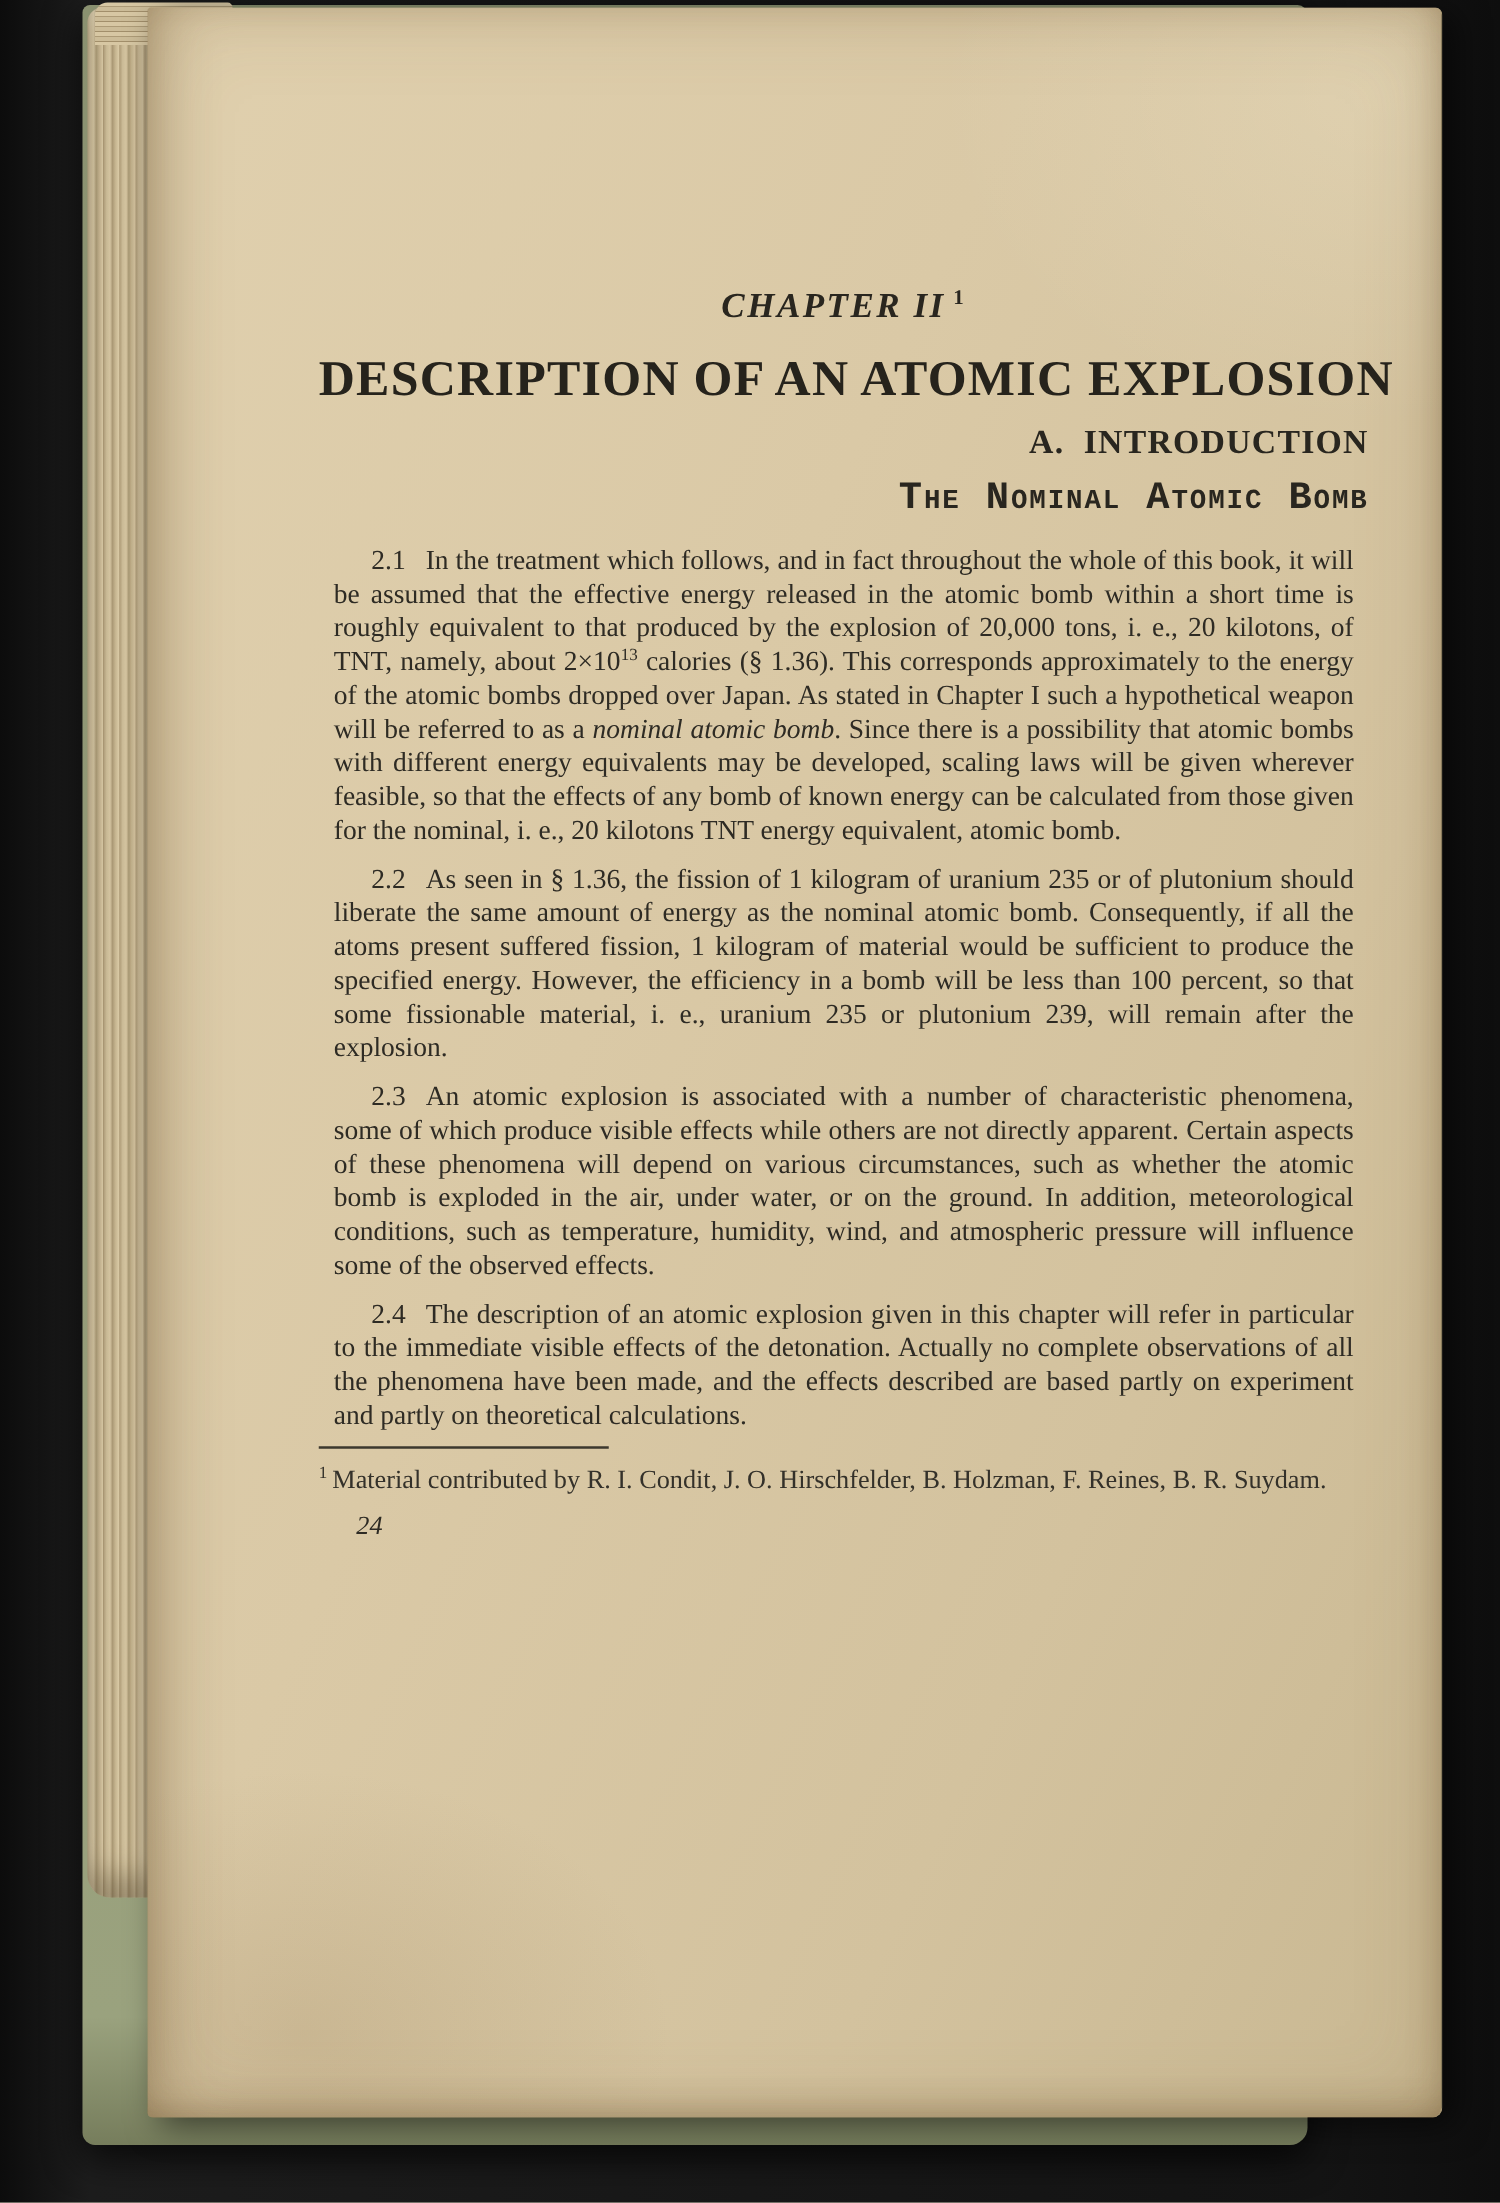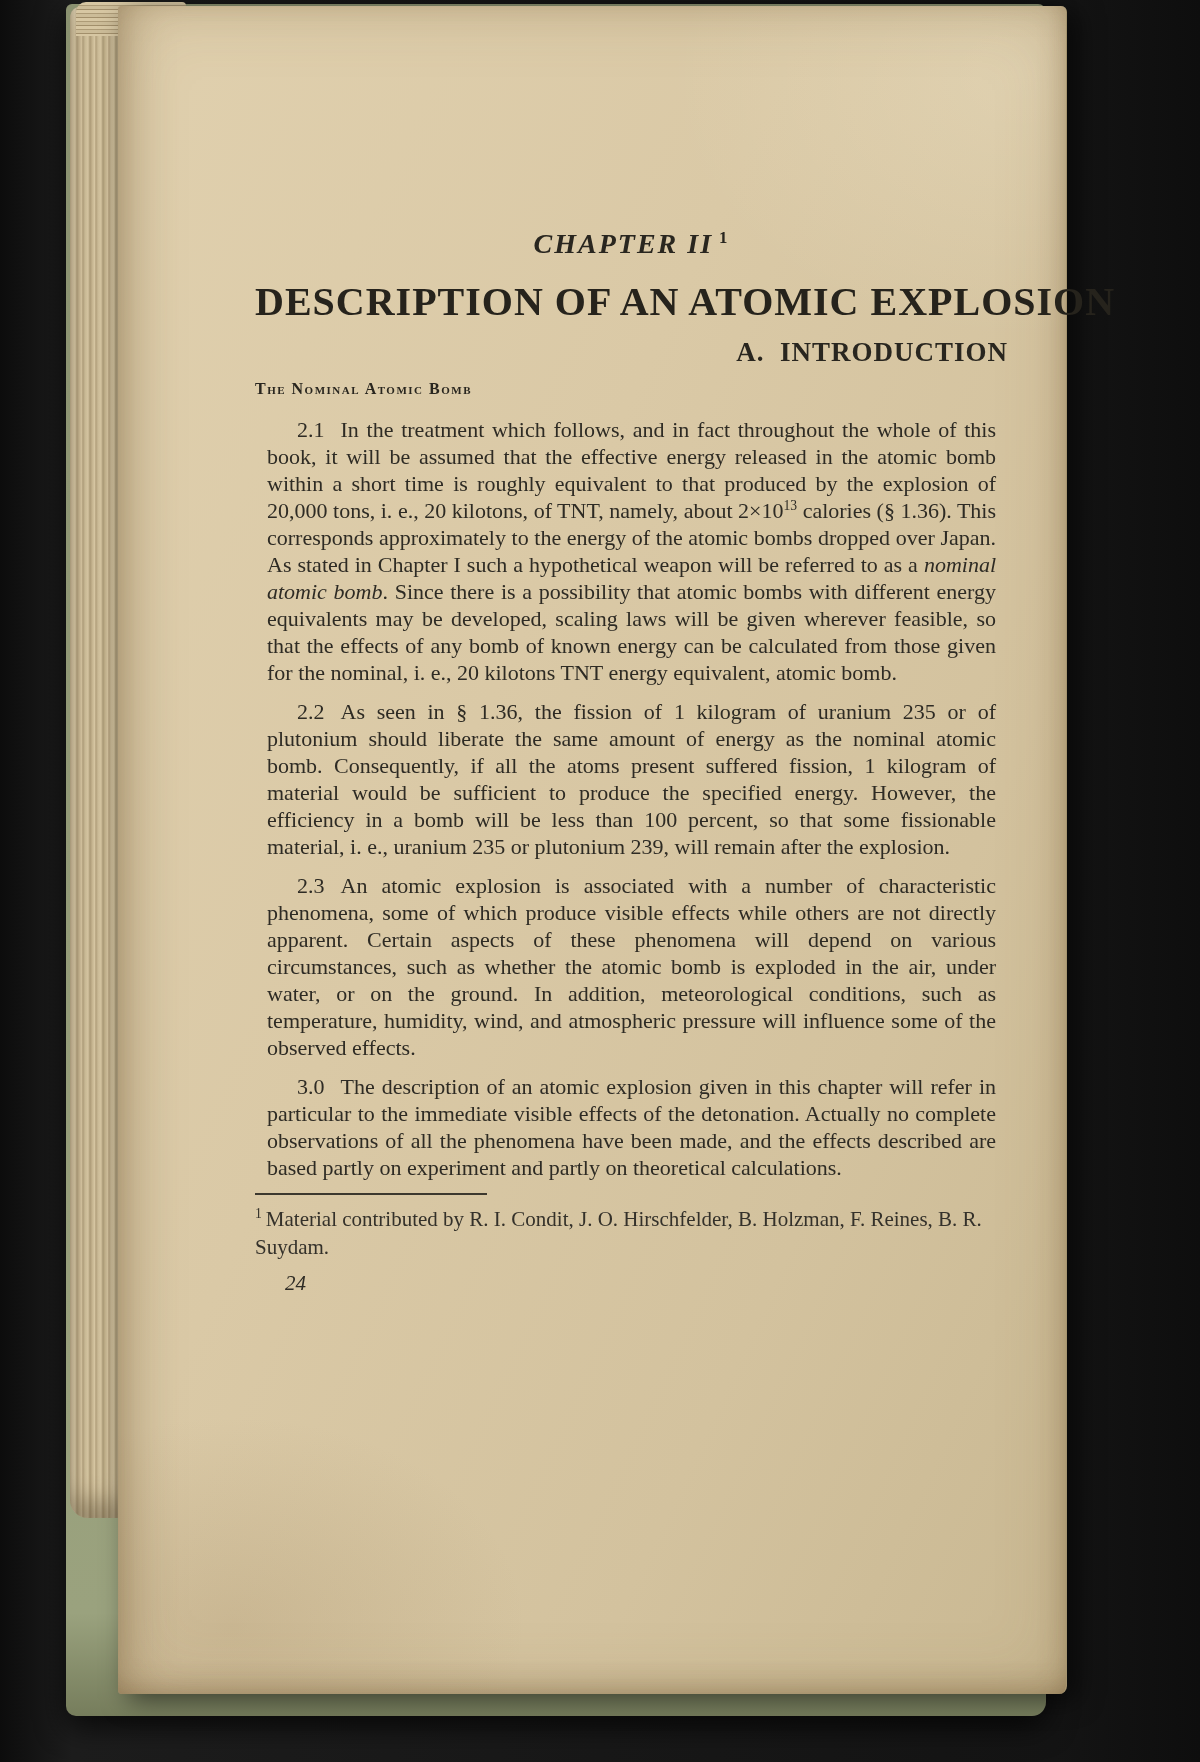--- a/index.html
+++ b/index.html
@@ -49,21 +49,21 @@
     background: repeating-linear-gradient(180deg,
       #d7c7a3 0px 3px, #ad9b77 3px 4px, #ccbc98 4px 7px, #a28f6b 7px 8px);
     border-radius: 10px 4px 0 0;
   }
 
   
   .book-page {
     position: absolute;
     left: 118px;
     top: 6px;
-    width: 949px;
+    width: 1036px;
     height: 1688px;
     box-sizing: border-box;
     padding: 222px 58px 0 137px;
     background:
       radial-gradient(ellipse 420px 300px at 12% 96%, rgba(150,125,85,0.22), rgba(150,125,85,0) 70%),
       radial-gradient(ellipse 500px 380px at 95% 4%, rgba(255,248,225,0.20), rgba(255,248,225,0) 70%),
       linear-gradient(115deg, #e0d0ae 0%, #dac9a6 40%, #d3c29e 72%, #c9b892 100%);
     border-right: 1px solid #a5946f;
     border-radius: 3px 6px 8px 4px;
     box-shadow:
@@ -100,26 +100,27 @@
 
   .section-heading {
     text-align: right;
     font-size: 27px;
     letter-spacing: 1px;
     margin: 0 0 12px 0;
     color: #29261f;
   }
 
   .subsection-heading {
-    text-align: left;
+    text-align: right;
     font-variant: small-caps;
-    font-size: 16px;
+    font-size: 31px;
     letter-spacing: 1.5px;
     margin: 0 0 18px 0;
     color: #29261f;
+    font-family: Liberation Mono, monospace;
   }
 
   .para {
     font-size: 22px;
     line-height: 27px;
     text-align: justify;
     text-indent: 30px;
     margin: 12px;
   }
   .para .pnum {
@@ -173,21 +174,21 @@
   <h3 class="section-heading">A.&nbsp; INTRODUCTION</h3>
 
   <h4 class="subsection-heading">The Nominal Atomic Bomb</h4>
 
   <p class="para"><span class="pnum">2.1</span><span>In the treatment which follows, and in fact throughout the whole of this book, it will be assumed that the effective energy released in the atomic bomb within a short time is roughly equivalent to that produced by the explosion of 20,000 tons, i. e., 20 kilotons, of TNT, namely, about 2×10</span><sup>13</sup><span> calories (§ 1.36). This corresponds approximately to the energy of the atomic bombs dropped over Japan. As stated in Chapter I such a hypothetical weapon will be referred to as a </span><em>nominal atomic bomb</em><span>. Since there is a possibility that atomic bombs with different energy equivalents may be developed, scaling laws will be given wherever feasible, so that the effects of any bomb of known energy can be calculated from those given for the nominal, i. e., 20 kilotons TNT energy equivalent, atomic bomb.</span></p>
 
   <p class="para"><span class="pnum">2.2</span><span>As seen in § 1.36, the fission of 1 kilogram of uranium 235 or of plutonium should liberate the same amount of energy as the nominal atomic bomb. Consequently, if all the atoms present suffered fission, 1 kilogram of material would be sufficient to produce the specified energy. However, the efficiency in a bomb will be less than 100 percent, so that some fissionable material, i. e., uranium 235 or plutonium 239, will remain after the explosion.</span></p>
 
   <p class="para"><span class="pnum">2.3</span><span>An atomic explosion is associated with a number of characteristic phenomena, some of which produce visible effects while others are not directly apparent. Certain aspects of these phenomena will depend on various circumstances, such as whether the atomic bomb is exploded in the air, under water, or on the ground. In addition, meteorological conditions, such as temperature, humidity, wind, and atmospheric pressure will influence some of the observed effects.</span></p>
 
-  <p class="para"><span class="pnum">3.0</span><span>The description of an atomic explosion given in this chapter will refer in particular to the immediate visible effects of the detonation. Actually no complete observations of all the phenomena have been made, and the effects described are based partly on experiment and partly on theoretical calculations.</span></p>
+  <p class="para"><span class="pnum">2.4</span><span>The description of an atomic explosion given in this chapter will refer in particular to the immediate visible effects of the detonation. Actually no complete observations of all the phenomena have been made, and the effects described are based partly on experiment and partly on theoretical calculations.</span></p>
 
   <div class="footnote-separator"></div>
 
   <p class="footnote"><sup>1</sup><span>Material contributed by R. I. Condit, J. O. Hirschfelder, B. Holzman, F. Reines, B. R. Suydam.</span></p>
 
   <div class="page-number">24</div>
 
 </div>
 
 </body></html>

